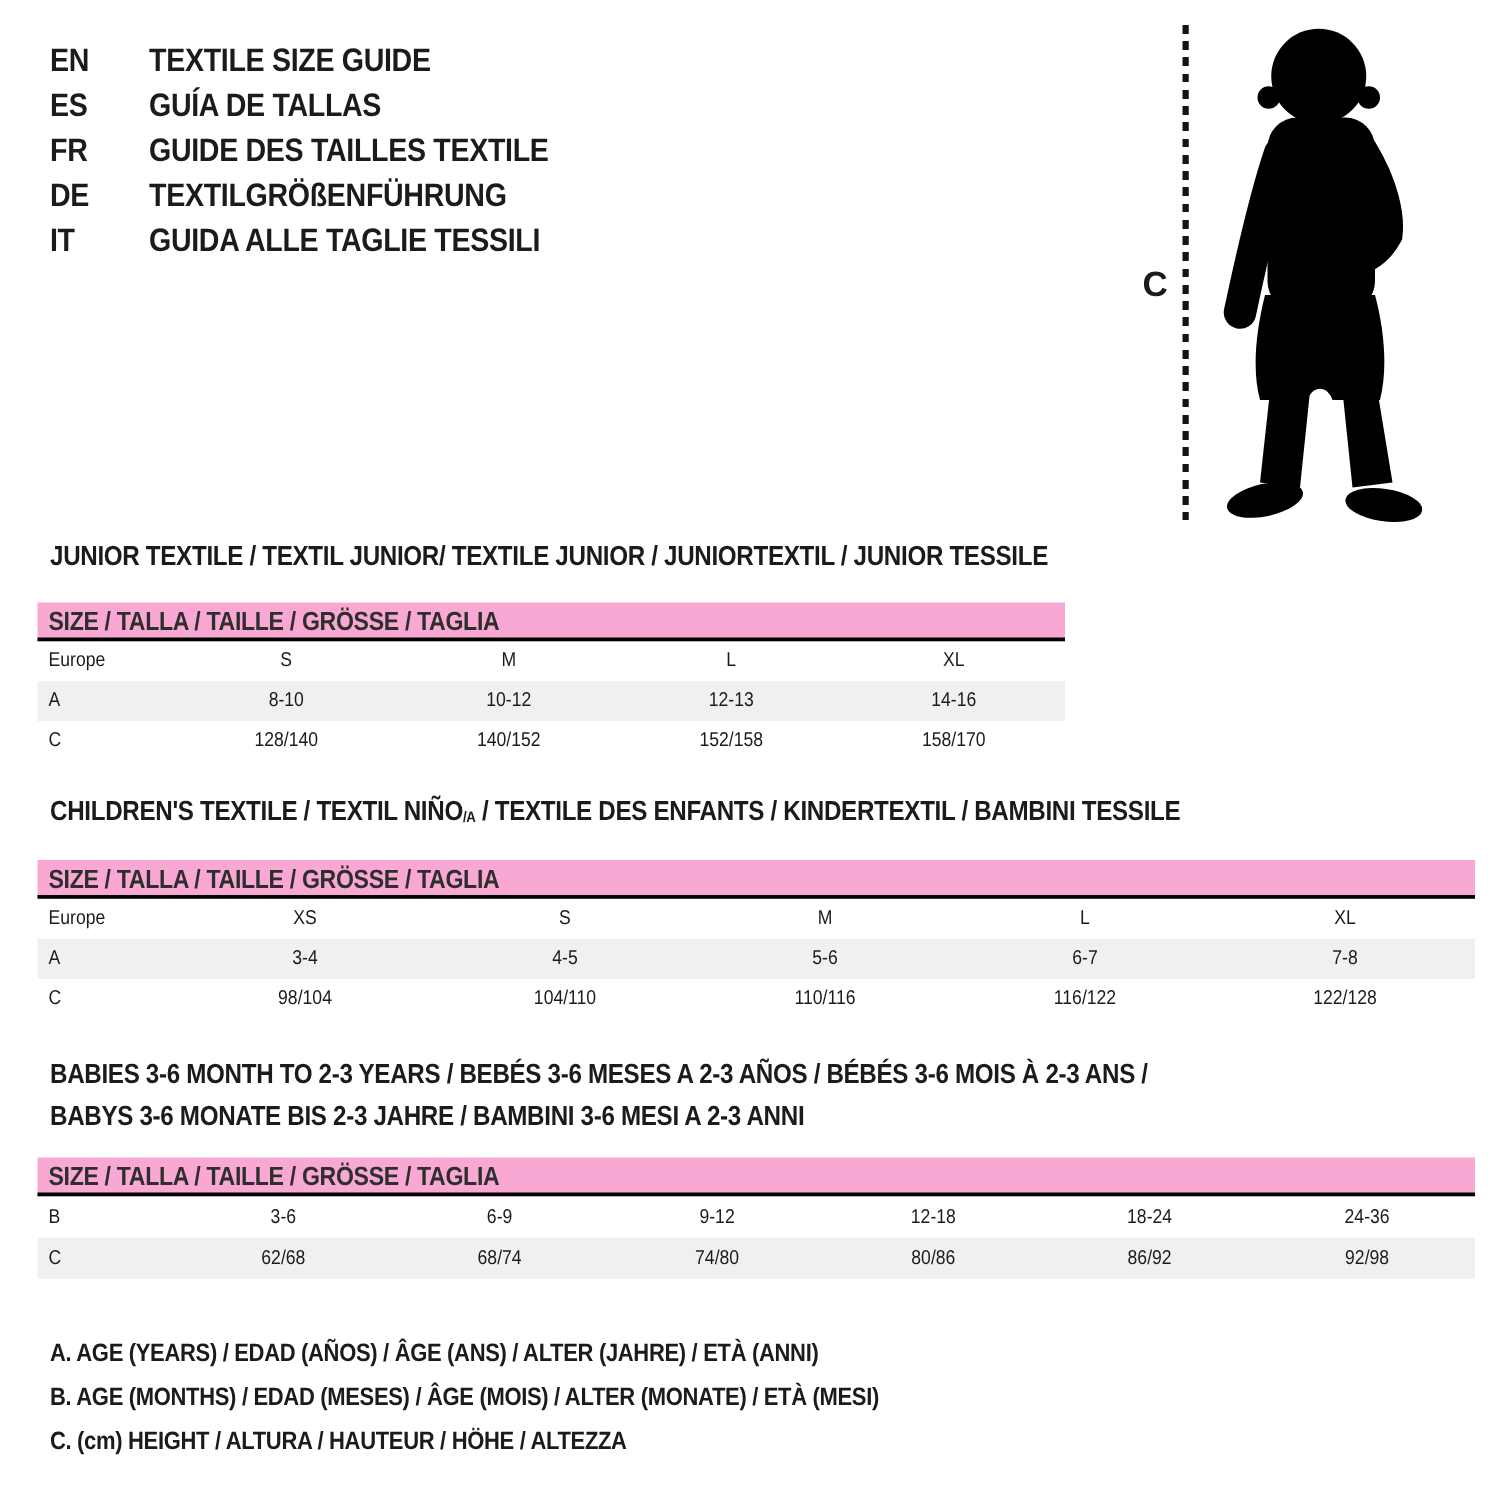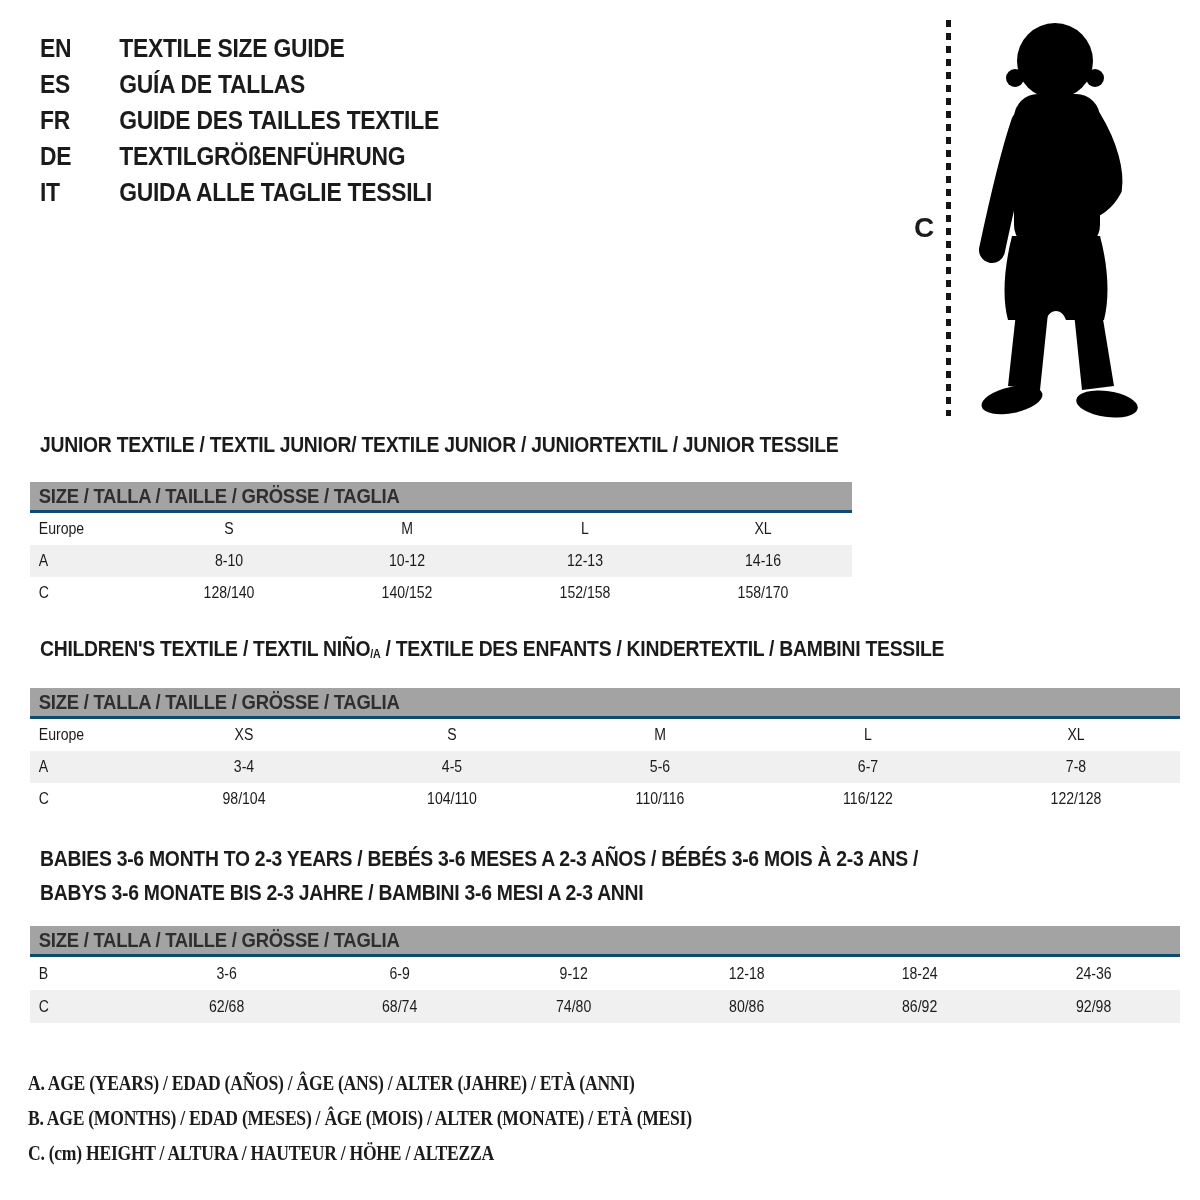--- a/index.html
+++ b/index.html
@@ -19,34 +19,34 @@
   .dotted-line { position:absolute; left:946px; top:20px; width:5px; height:396px;
     background: repeating-linear-gradient(to bottom, #141414 0 7px, transparent 7px 13px); }
   .silhouette { position:absolute; left:962px; top:18px; }
 
   
   .sec-title { position:absolute; left:40px; font-weight:bold; font-size:22px; line-height:34px; white-space:nowrap; }
   .sub-a { font-size:0.55em; vertical-align:-0.15em; }
 
   
   .sg-table { position:absolute; left:30px; }
-  .size-bar { height:28px; background:#a3a3a3; border-bottom:3px solid #0c4a6e;
-              display:flex; align-items:center; }
+  .size-bar { height:28px; background:#f9a8d4; border-bottom:3px solid #000000;
+              display:flex; align-items:flex-end; }
   .size-bar span { font-weight:bold; font-size:21px; color:#2e2e2e; padding-left:10px; white-space:nowrap; }
   .trow { display:grid; align-items:center; height:32px; font-size:16px; }
   .t-baby .trow { height:33px; }
   .t-junior .trow { grid-template-columns:110px repeat(4,1fr); }
   .t-child  .trow { grid-template-columns:110px repeat(5,1fr); }
   .t-baby   .trow { grid-template-columns:110px repeat(6,1fr); }
   .trow.shaded { background:#f0f0f0; }
   .lbl { padding-left:10px; transform:scaleX(0.88); transform-origin:0 50%; }
   .val { text-align:center; transform:scaleX(0.88); transform-origin:50% 50%; }
 
   
-  .footnotes { position:absolute; left:28px; top:1066px;font-family:Liberation Serif, serif; }
+  .footnotes { position:absolute; left:40px; top:1066px; }
   .footnote  { height:35px; display:flex; align-items:center; font-weight:bold; font-size:20px; white-space:nowrap; }
 </style>
 </head>
 <body>
 
 <div class="canvas">
 
   <div class="lang-block">
     <div class="lang-row cond">
       <span class="lang-code">EN</span>

